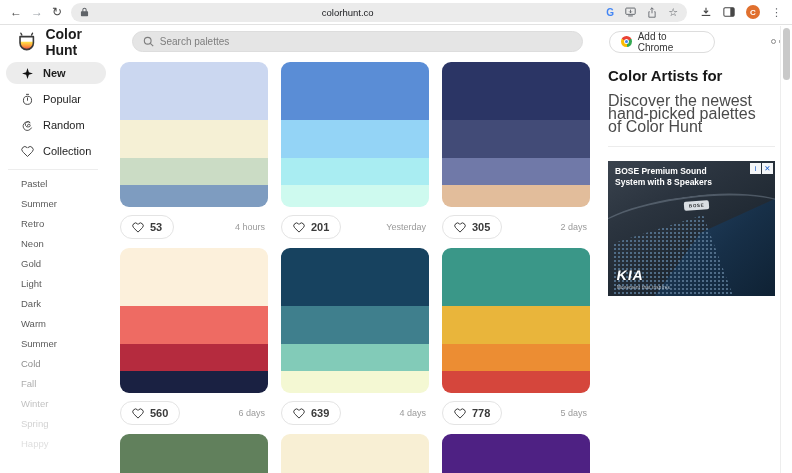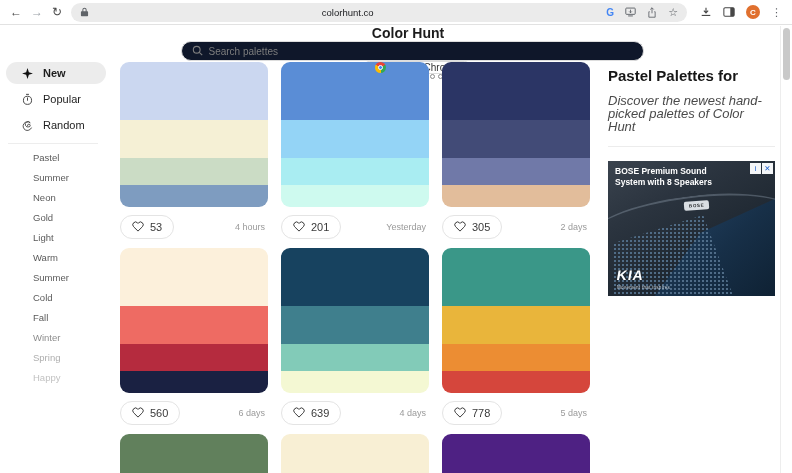--- a/index.html
+++ b/index.html
@@ -24,26 +24,26 @@
   .g-icon { font-size:10px; font-weight:bold; color:#4285f4; }
   .tool-icon svg, .omni-icons svg { display:block; }
   .star { font-size:11px; color:#5f6368; }
   .toolbar-right { display:flex; align-items:center; gap:11px; margin-left:4px; }
   .avatar {
     width:14px; height:14px; border-radius:50%; background:#e0702e; color:#fff;
     font-size:8px; font-weight:bold; display:flex; align-items:center; justify-content:center;
   }
   .kebab { font-size:11px; color:#5f6368; letter-spacing:0; }
   
-  .site-header { height:33px; display:flex; align-items:center; padding-left:16px;flex-direction:column; }
+  .site-header { height:33px; display:flex; align-items:center; padding-left:16px; }
   .logo { width:22px; height:22px; }
   .brand { font-size:14px; font-weight:bold; color:#1c1c1c; margin-left:8px; }
   .search {
     margin-left:16px; width:463px; height:21px; border:1px solid #ddd; border-radius:12px;
-    display:flex; align-items:center; padding:0 10px; gap:6px; background:#0f172a;
+    display:flex; align-items:center; padding:0 10px; gap:6px; background:#e5e5e5;
   }
   .search-ph { font-size:10px; color:#7d7d7d; }
   .add-chrome {
     margin-left:26px; height:22px; border:1px solid #ddd; border-radius:12px; background:#fff;
     display:flex; align-items:center; gap:6px; padding:0 11px; font-size:10px; color:#333; cursor:pointer;
   }
   .chrome-ic { width:11px; height:11px; border-radius:50%; position:relative;
     background:conic-gradient(from -60deg, #ea4335 0 120deg, #4285f4 120deg 121deg, #34a853 121deg 240deg, #fbbc05 240deg 360deg); }
   .chrome-ic::after { content:""; position:absolute; inset:25%; background:#4285f4; border:1px solid #fff; border-radius:50%; }
   .more-dots { margin-left:56px; display:flex; gap:3px; cursor:pointer; }
@@ -52,39 +52,39 @@
   .layout { display:flex; align-items:flex-start; }
   .sidebar { width:120px; padding-top:4px; flex:none; }
   .nav-item {
     height:22px; display:flex; align-items:center; gap:9px; padding-left:15px;
     margin:0 14px 4px 6px; border-radius:13px; font-size:11px; color:#1d1d1d; cursor:pointer;
   }
   .nav-item.active { background:#ececec; font-weight:bold; }
   .nav-icon { width:13px; height:13px; display:flex; }
   .sidebar-divider { border-top:1px solid #ededed; margin:7px 22px 4px 8px; }
   .tags { list-style:none; margin:0; padding:4px 0 0 21px; }
-  .tags li { height:20px; font-size:9.5px; color:#5a5a5a; cursor:pointer;margin-left:12px; }
+  .tags li { height:20px; font-size:9.5px; color:#5a5a5a; cursor:pointer; }
   .tags li:nth-child(10){ opacity:.7; } .tags li:nth-child(11){ opacity:.5; }
   .tags li:nth-child(12){ opacity:.38; } .tags li:nth-child(13){ opacity:.28; }
   .tags li:nth-child(14){ opacity:.2; }
   
   .main { width:470px; flex:none; padding-top:4px; }
   .grid { display:grid; grid-template-columns:repeat(3,148px); column-gap:13px; }
   .palette { height:145px; border-radius:9px; overflow:hidden; display:flex; flex-direction:column; cursor:pointer; }
   .stripe { width:100%; }
   .card-footer { height:41px; display:flex; align-items:center; justify-content:space-between; padding:0 3px 1px 0; }
   .like-btn {
-    display:flex; gap:6px; border:1px solid #e4e4e4; border-radius:12px;
-    background:#fff; padding:5px 11px; font-size:11px; font-weight:normal; color:#3a3a3a; cursor:pointer;
+    display:flex; align-items:center; gap:6px; border:1px solid #e4e4e4; border-radius:12px;
+    background:#fff; padding:5px 11px; font-size:11px; font-weight:bold; color:#3a3a3a; cursor:pointer;
   }
   .age { font-size:9px; color:#9a9a9a; }
   
   .aside { flex:1; padding:8px 0 0 18px; }
   .aside-title { font-size:15px; line-height:19px; font-weight:bold; color:#171717; margin:0 0 9px; width:170px; }
-  .aside-desc { font-size:13px; line-height:13px; color:#4a4a4a; margin:0 0 13px; width:160px;font-style:italic; }
+  .aside-desc { font-size:16px; line-height:13px; color:#4a4a4a; margin:0 0 13px; width:160px; }
   .aside-divider { border-top:1px solid #ececec; width:167px; margin-bottom:14px; }
   .ad { width:167px; height:135px; position:relative; overflow:hidden; cursor:pointer;
     background:linear-gradient(150deg,#3a434e 0%,#2b343f 30%,#222b35 55%,#141c26 100%); }
   .ad-facet { position:absolute; right:0; top:28%; width:72%; height:72%; opacity:.9;
     background:linear-gradient(135deg,#24476b 0%,#16304a 55%,#0e2235 100%);
     clip-path:polygon(100% 0,100% 100%,0 100%,38% 35%); }
   .ad-mesh { position:absolute; left:3%; top:40%; width:72%; height:60%; opacity:.9;
     background-image:radial-gradient(#55738f .8px, transparent 1px); background-size:4px 4px;
     clip-path:polygon(0 35%,75% 0,100% 100%,0 100%); }
   .ad-edge { position:absolute; left:-12%; top:26%; width:125%; height:45%; border-radius:50%;
@@ -211,28 +211,38 @@
 
   <div class="nav-item">
     <span class="nav-icon">
             <svg width="13" height="13" viewBox="0 0 24 24">
               <path d="M12 12a2.5 2.5 0 1 1 2.5 2.5A5 5 0 1 1 17 7a8 8 0 1 0 2.2 9.5" fill="none" stroke="#444" stroke-width="1.7" stroke-linecap="round"></path>
             </svg>
           </span>
     <span class="nav-label">Random</span>
   </div>
 
+  <div class="nav-item">
+    <span class="nav-icon">
+            <svg width="13" height="13" viewBox="0 0 24 22">
+              <path d="M20.8 3.6a5.5 5.5 0 0 0-7.8 0L12 4.7l-1-1.1a5.5 5.5 0 0 0-7.8 7.8l1 1.1L12 20.2l7.8-7.7 1-1.1a5.5 5.5 0 0 0 0-7.8z" fill="none" stroke="#444" stroke-width="1.8"></path>
+            </svg>
+          </span>
+    <span class="nav-label">Collection</span>
+  </div>
 </div>
     <div class="sidebar-divider"></div>
     <ul class="tags">
         <li>Pastel</li>
         <li>Summer</li>
+        <li>Retro</li>
         <li>Neon</li>
         <li>Gold</li>
         <li>Light</li>
+        <li>Dark</li>
         <li>Warm</li>
         <li>Summer</li>
         <li>Cold</li>
         <li>Fall</li>
         <li>Winter</li>
         <li>Spring</li>
         <li>Happy</li>
       </ul>
   </div>
 
@@ -364,21 +374,21 @@
     <div class="palette">
             <div class="stripe" style="flex: 40 1 0%; background: rgb(78, 33, 131);"></div>
           </div>
 
   </div>
 </div>
   </div>
 
   <div class="aside">
     <h1 class="aside-title">
-      <span>Pastel Palettes for</span><br>
+      <span>Color Artists for</span><br>
     </h1>
     <p class="aside-desc">Discover the newest hand-picked palettes of Color Hunt</p>
     <div class="aside-divider"></div>
     <div class="ad">
       <div class="ad-facet"></div>
       <div class="ad-mesh"></div>
       <div class="ad-edge"></div>
       <div class="ad-headline">
         <span>BOSE Premium Sound</span><br><span>System with 8 Speakers</span>
       </div>

